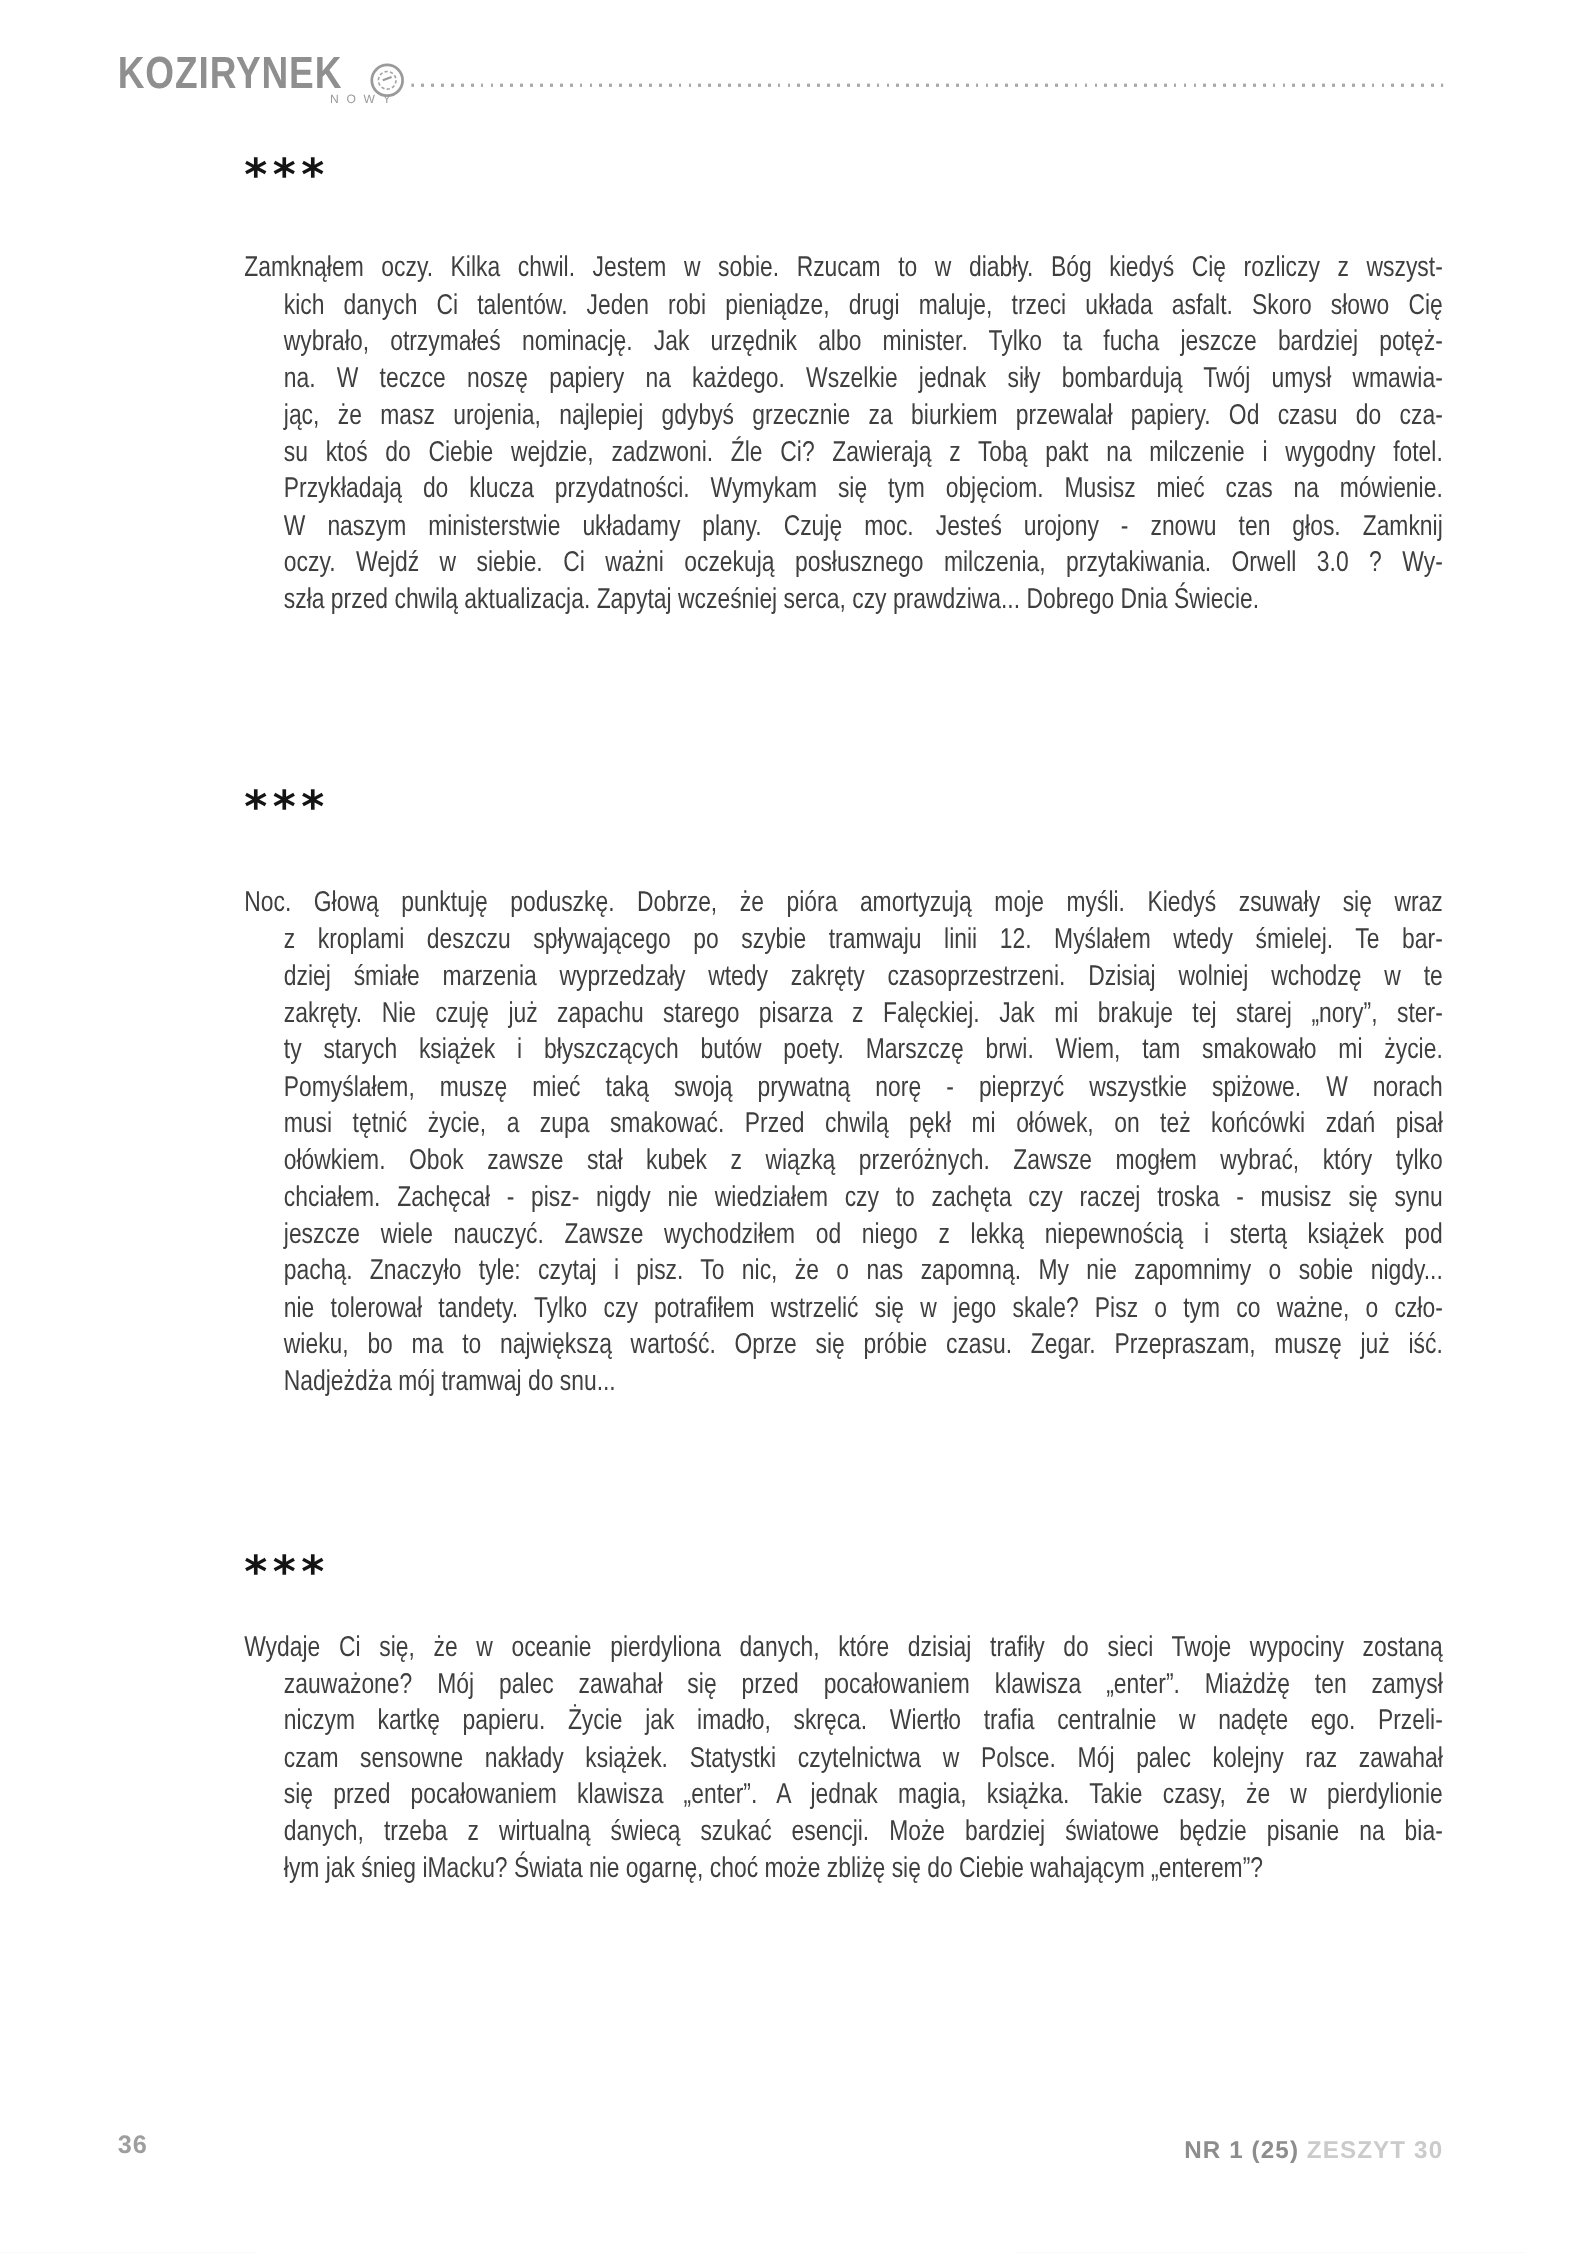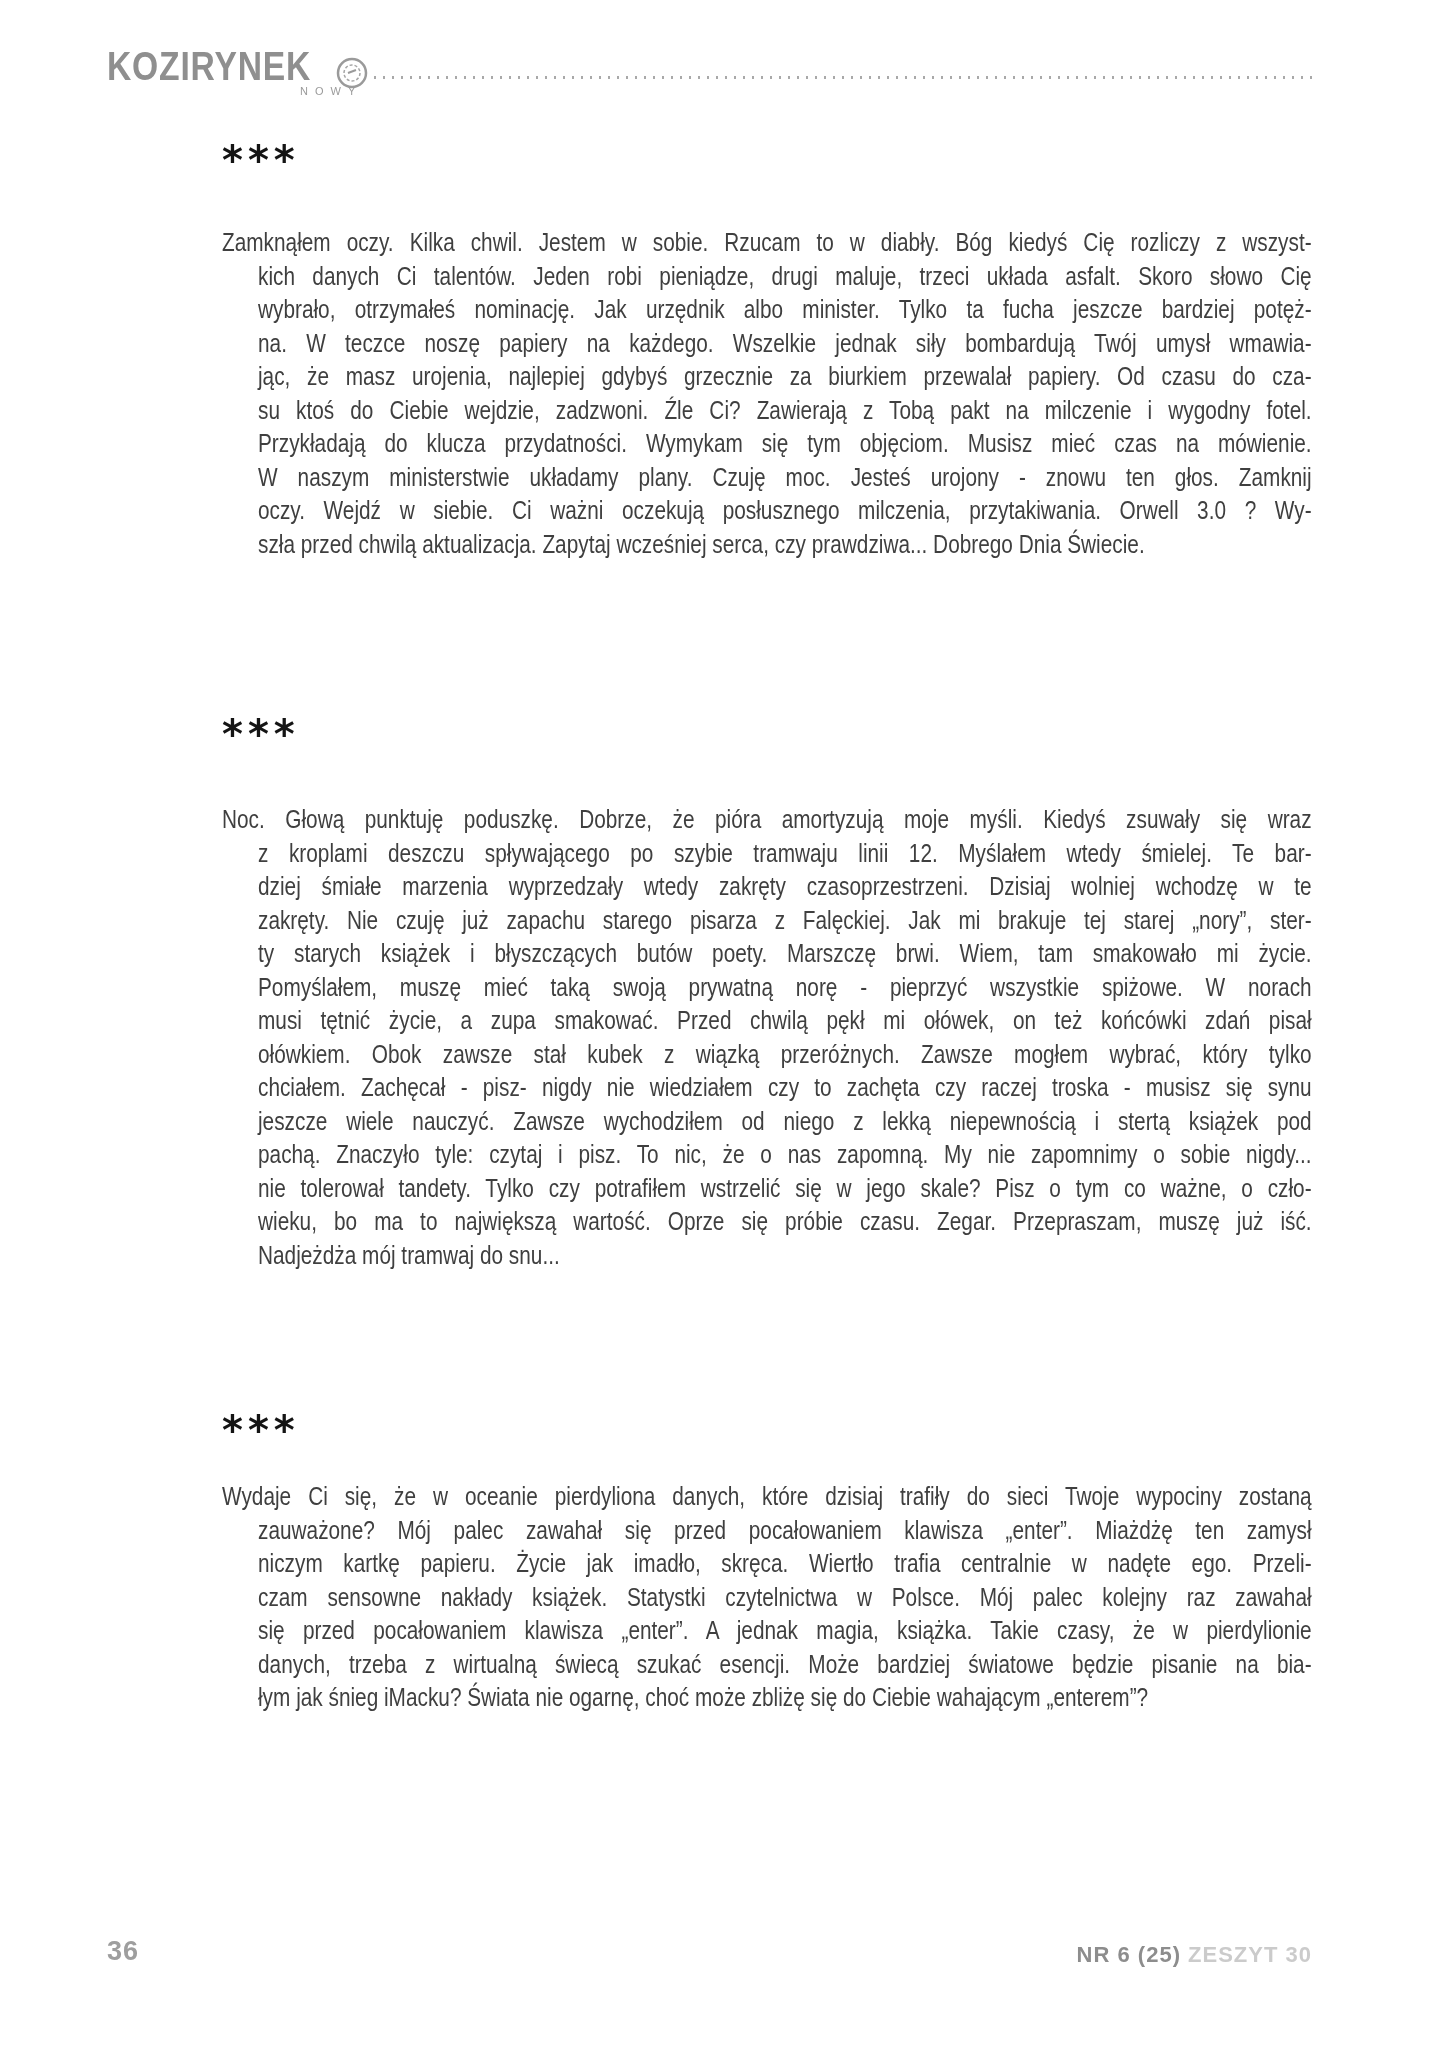--- a/index.html
+++ b/index.html
@@ -47,21 +47,21 @@
   .para.p1 { top:226px; }
   .para.p2 { top:803px; }
   .para.p3 { top:1480px; }
   .para .line { text-align:justify; text-align-last:justify; white-space:normal; }
   .para .line + .line { padding-left:45px; }
   .para .line:last-child { text-align-last:left; }
 
   
   .page-number {
     position:absolute; left:107px; top:1938px;
-    font-size:27px; line-height:1; font-weight:bold; letter-spacing:1px; color:#9e9e9e;
+    font-size:23px; line-height:1; font-weight:bold; letter-spacing:1px; color:#9e9e9e;
   }
   .footer-right {
     position:absolute; right:136px; top:1944px;
     font-size:22px; line-height:1; font-weight:bold; letter-spacing:1px;
     white-space:pre;
   }
   .issue-dark  { color:#8d8d8d; }
   .issue-light { color:#cbcbcb; }
 </style>
 </head>
@@ -117,15 +117,15 @@
       <div class="line">Wydaje Ci się, że w oceanie pierdyliona danych, które dzisiaj trafiły do sieci Twoje wypociny zostaną</div>
       <div class="line">zauważone? Mój palec zawahał się przed pocałowaniem klawisza „enter”. Miażdżę ten zamysł</div>
       <div class="line">niczym kartkę papieru. Życie jak imadło, skręca. Wiertło trafia centralnie w nadęte ego. Przeli-</div>
       <div class="line">czam sensowne nakłady książek. Statystki czytelnictwa w Polsce. Mój palec kolejny raz zawahał</div>
       <div class="line">się przed pocałowaniem klawisza „enter”. A jednak magia, książka. Takie czasy, że w pierdylionie</div>
       <div class="line">danych, trzeba z wirtualną świecą szukać esencji. Może bardziej światowe będzie pisanie na bia-</div>
       <div class="line">łym jak śnieg iMacku? Świata nie ogarnę, choć może zbliżę się do Ciebie wahającym „enterem”?</div>
     </div>
 
   <div class="page-number">36</div>
-  <div class="footer-right"><span class="issue-dark">NR 6 (25)</span><span class="issue-light"> ZESZYT 30</span></div>
+  <div class="footer-right"><span class="issue-dark">NR 1 (25)</span><span class="issue-light"> ZESZYT 30</span></div>
 
 </div>
 
 </body></html>

